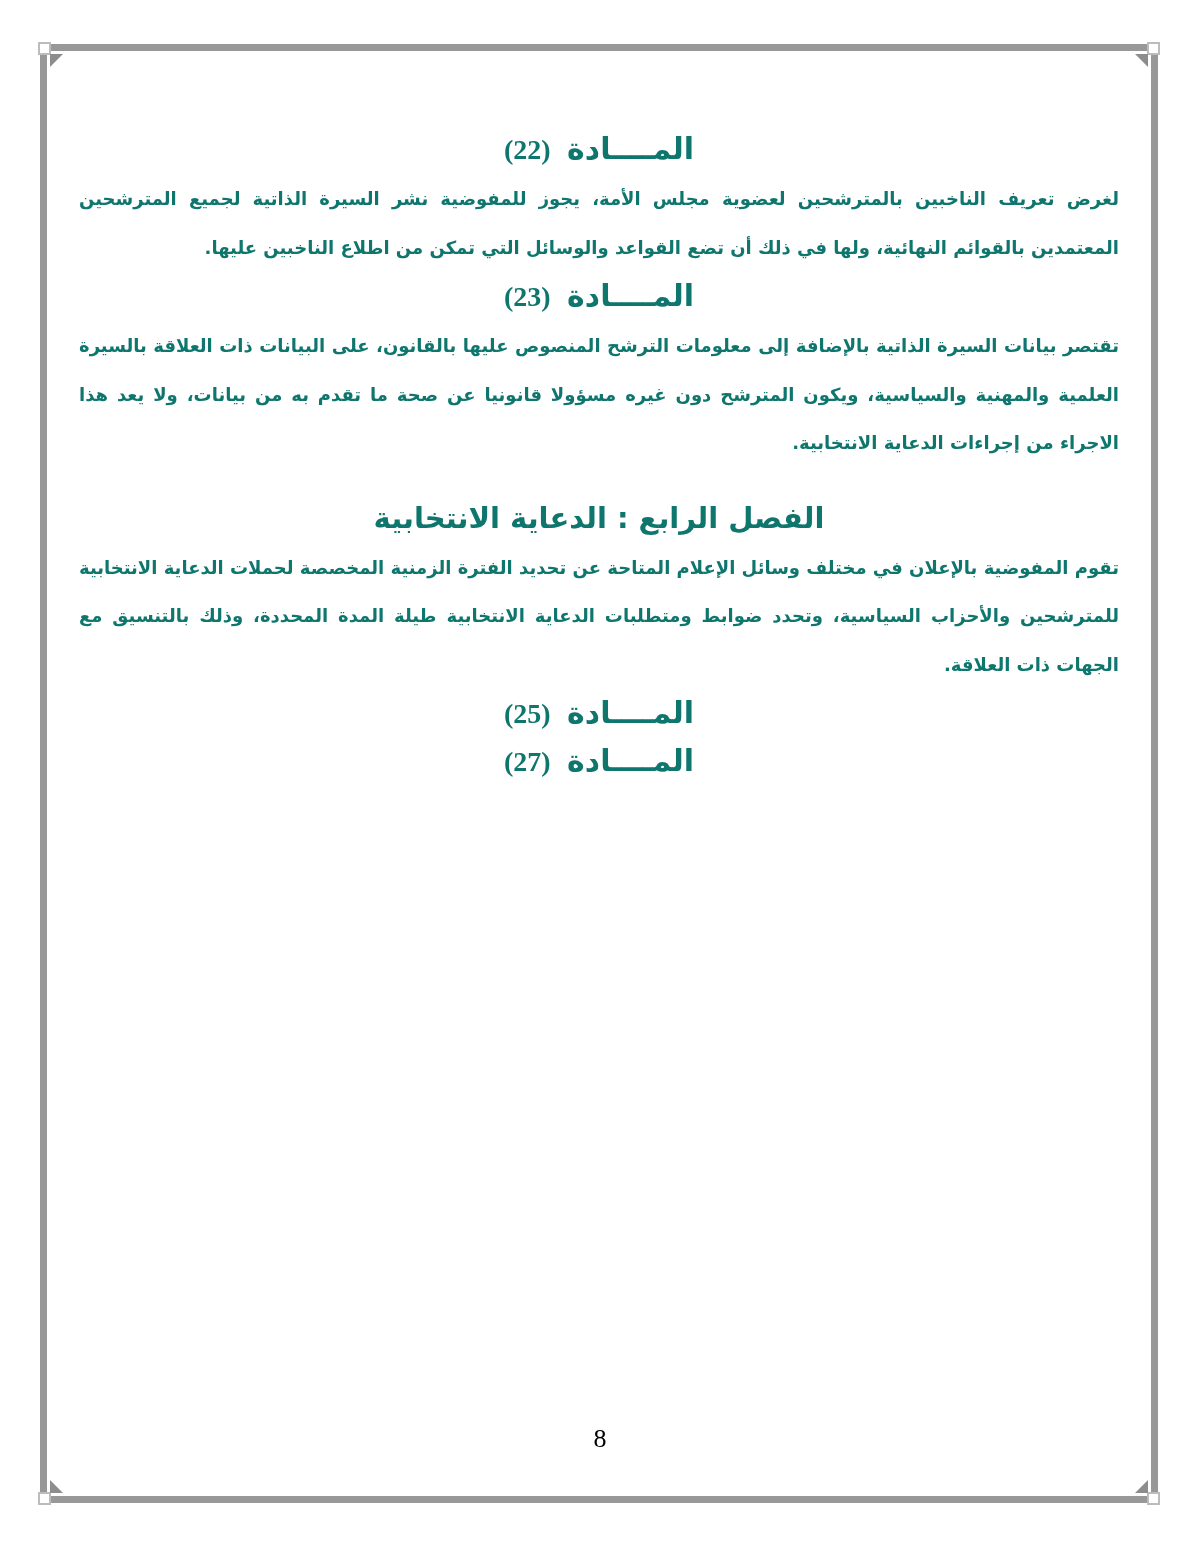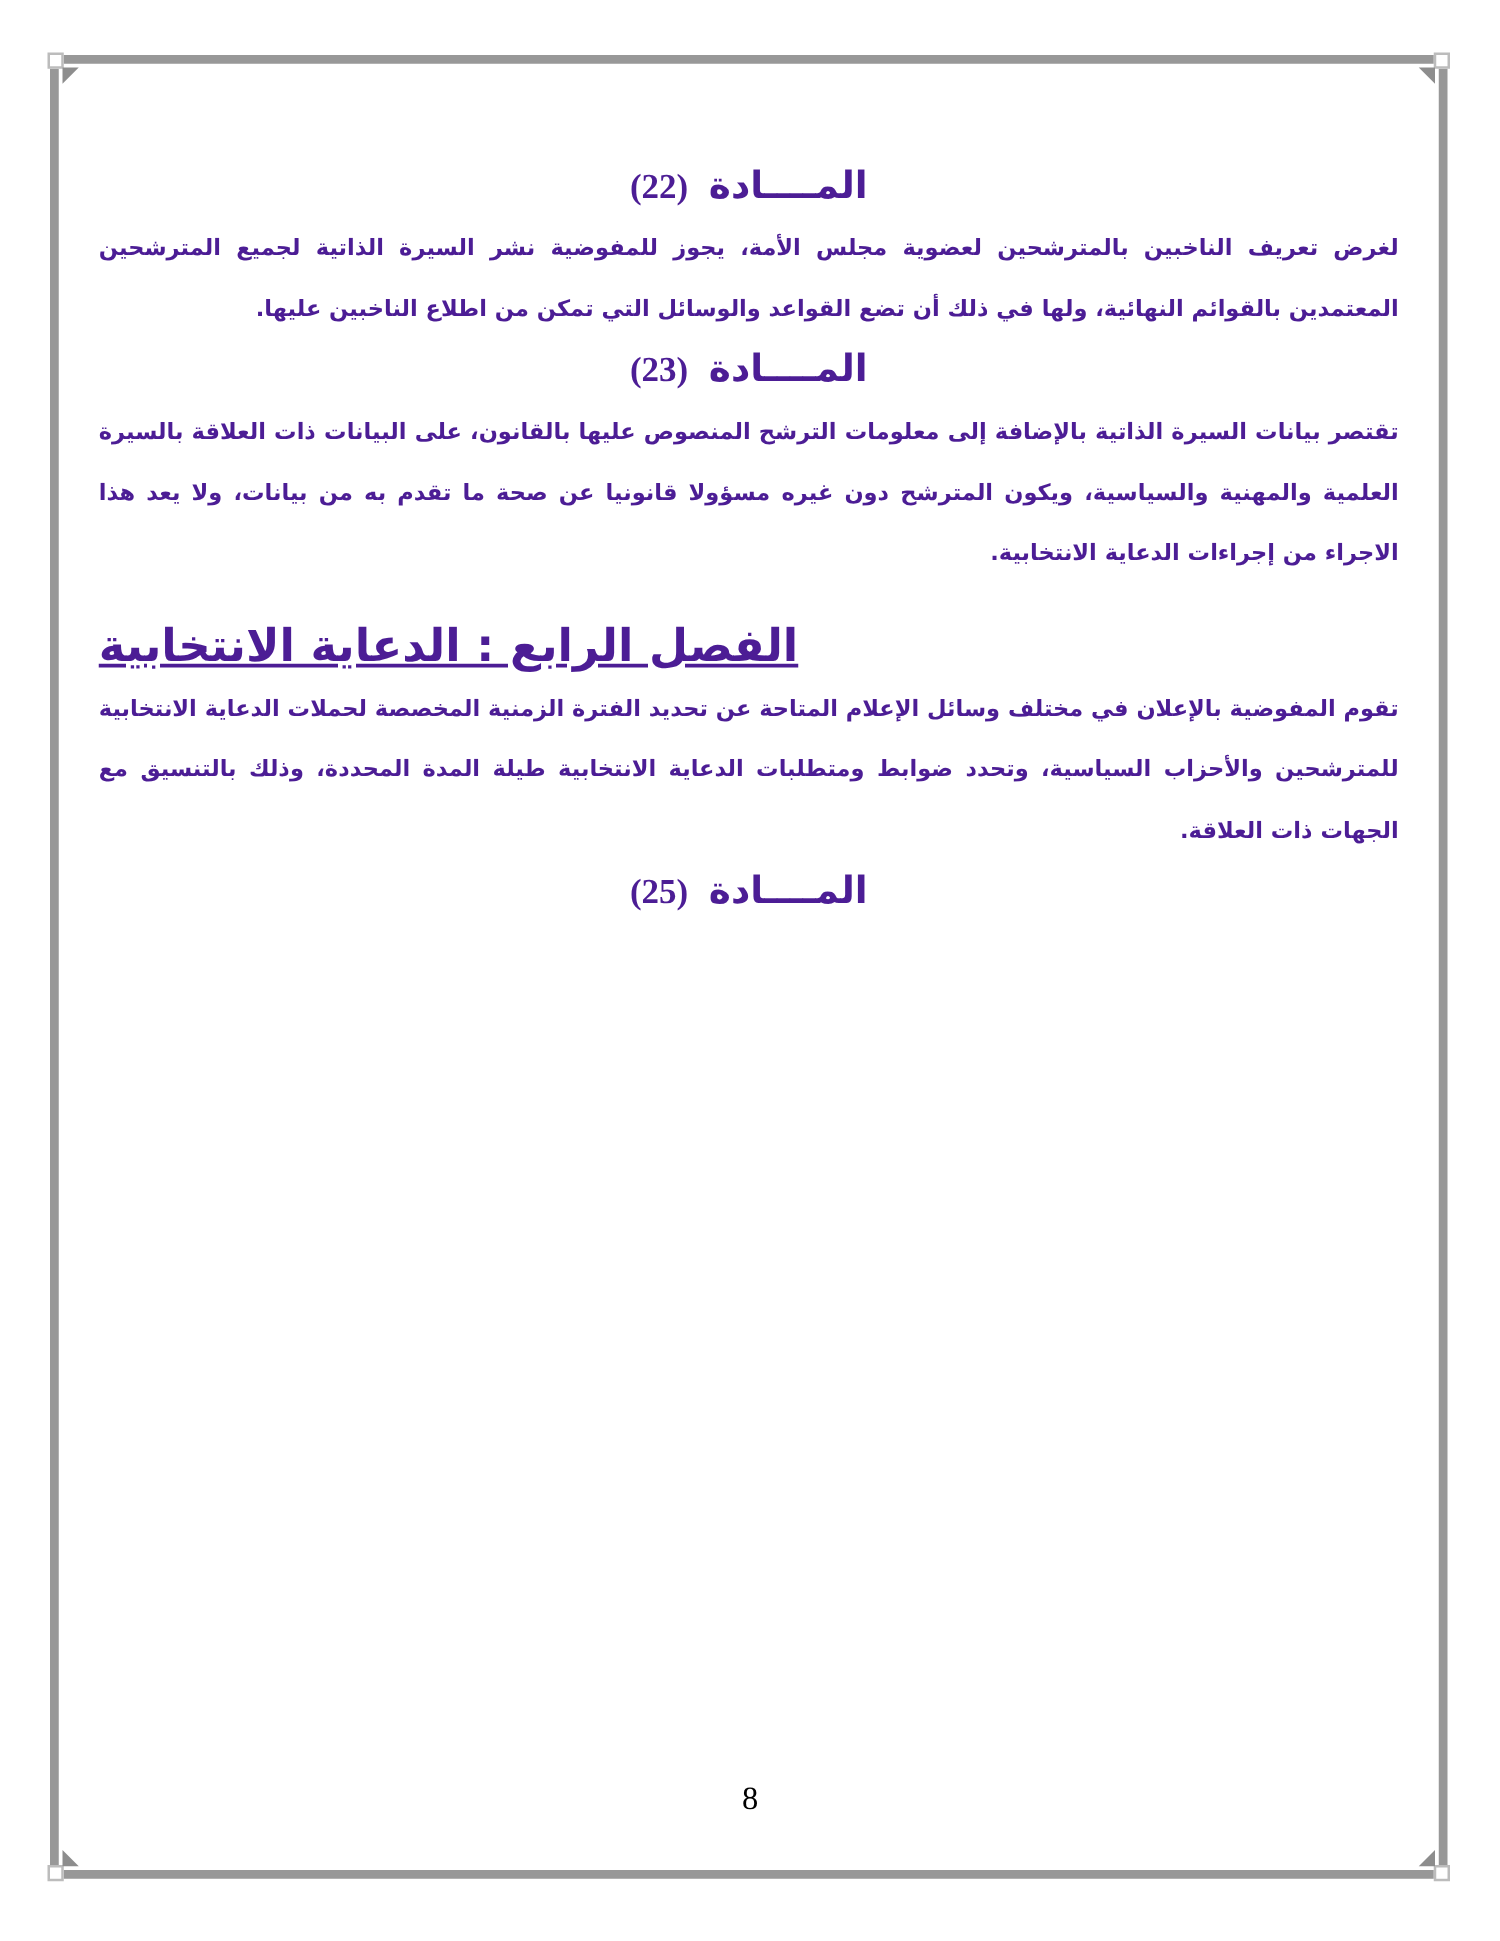--- a/index.html
+++ b/index.html
@@ -51,45 +51,44 @@
     border-bottom: 13px solid #8d8d8d; border-left: 13px solid transparent; }
 
   
   .content {
     position: absolute;
     top: 0;
     right: 81px;
     width: 1040px;
     direction: rtl;
     padding-top: 125px;
-    color: #4c1d95;
+    color: #0f766e;
   }
   .article-title {
     margin: 2px 0 4px 0;
     height: 44px;
     line-height: 44px;
     text-align: center;
     font-size: 30px;
     font-weight: 700;
     letter-spacing: 0.5px;
   }
   .article-title .t-num {
     font-family: "Liberation Serif", serif;
     font-size: 28px;
     font-weight: 600;
     margin-right: 6px; 
   }
   .chapter-title {
     margin: 28px 0 4px 0;
     height: 44px;
     line-height: 44px;
-    text-align: left;
-    font-size: 36px;
+    text-align: center;
+    font-size: 29px;
     font-weight: 700;
-    text-decoration: underline;
   }
   .para {
     margin: 0;
     font-size: 18px;
     font-weight: 700;
     line-height: 48.5px;
     text-align: justify;
     text-justify: inter-word;
   }
 
@@ -137,18 +136,22 @@
     <h2 class="chapter-title">الفصل الرابع : الدعاية الانتخابية</h2>
 
     <p class="para">تقوم المفوضية بالإعلان في مختلف وسائل الإعلام المتاحة عن تحديد الفترة الزمنية المخصصة لحملات الدعاية الانتخابية للمترشحين والأحزاب السياسية، وتحدد ضوابط ومتطلبات الدعاية الانتخابية طيلة المدة المحددة، وذلك بالتنسيق مع الجهات ذات العلاقة.</p>
 
     <h2 class="article-title">
       <span class="t-word">المــــادة</span>
       <span class="t-num">(25)</span>
     </h2>
 
 
+    <h2 class="article-title">
+      <span class="t-word">المــــادة</span>
+      <span class="t-num">(27)</span>
+    </h2>
 
   </main>
 
   <div class="page-number">8</div>
 
 </div>
 
 </body></html>

